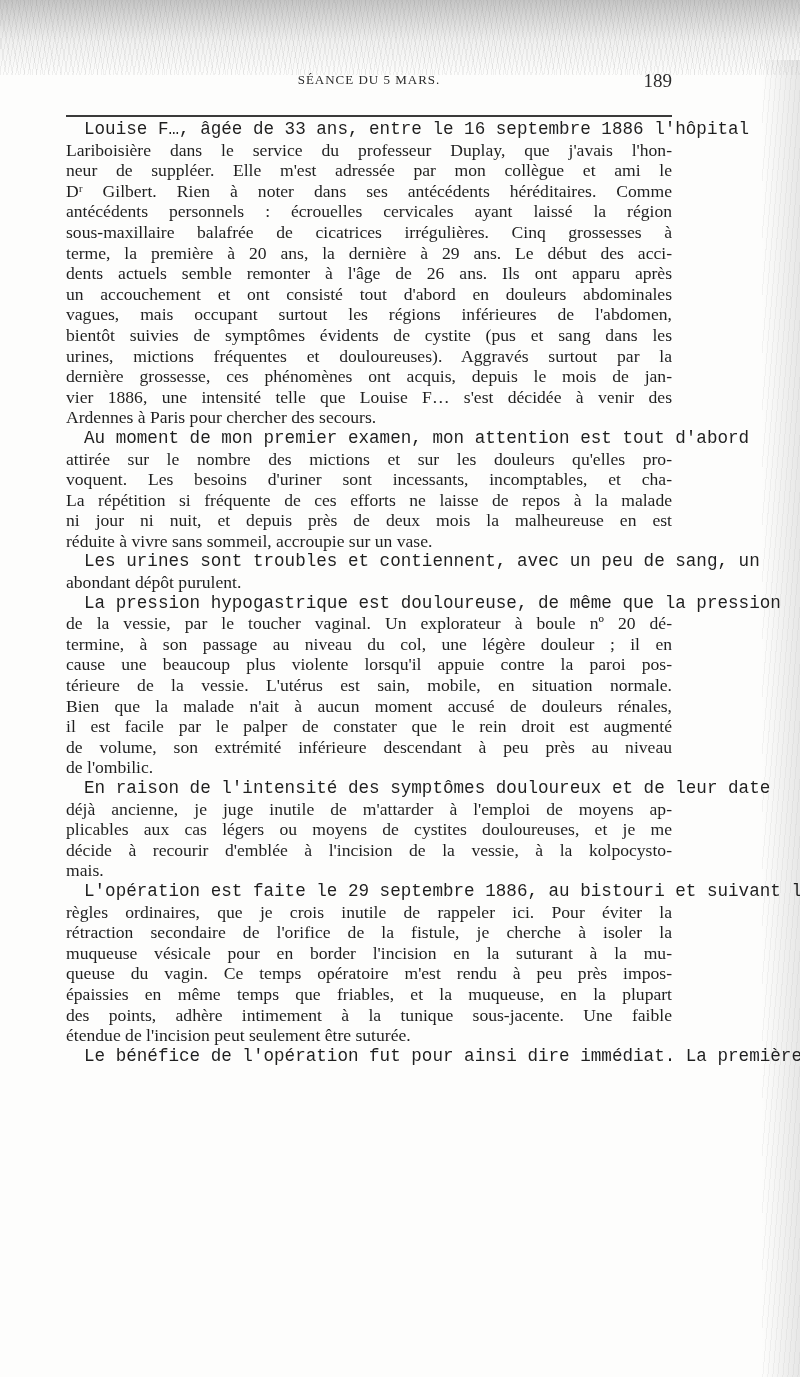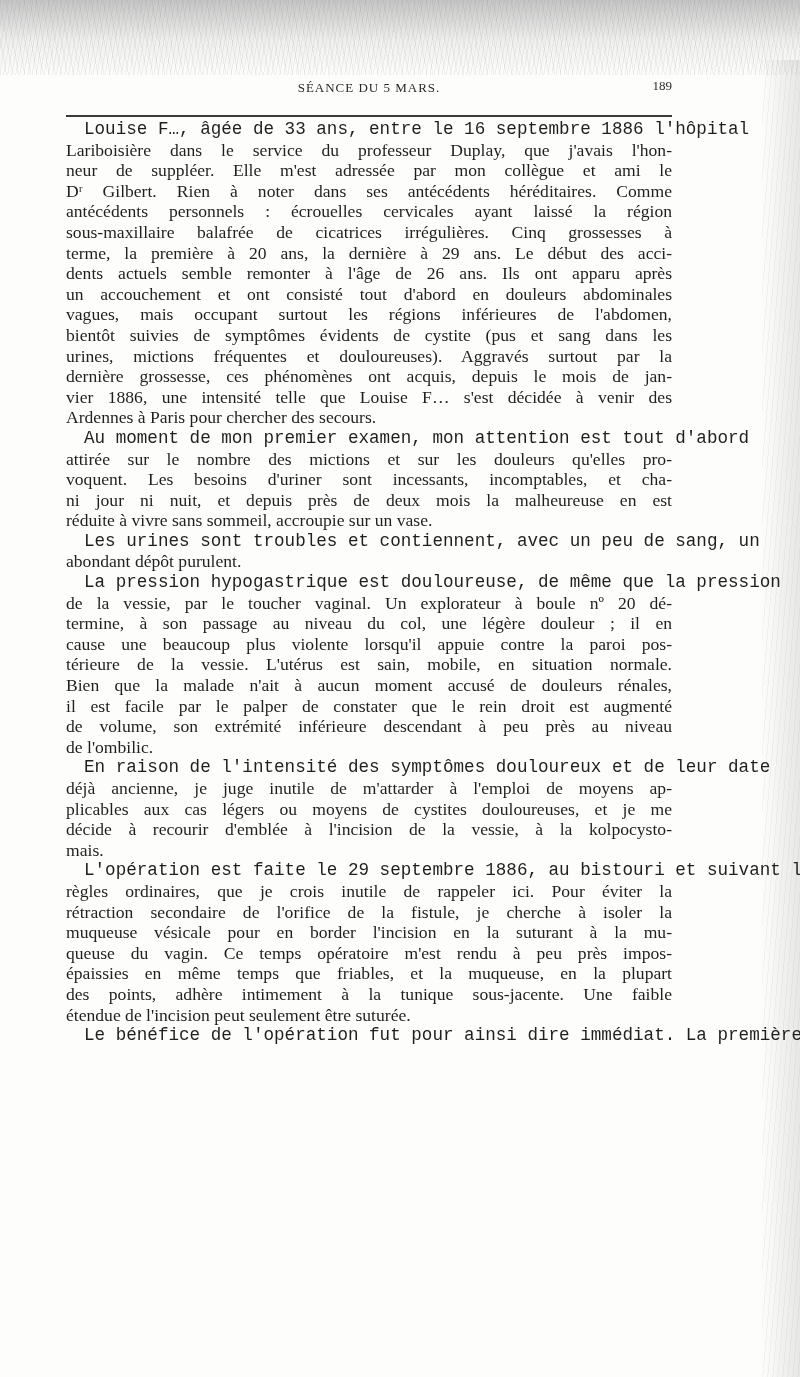--- a/index.html
+++ b/index.html
@@ -22,33 +22,33 @@
     pointer-events: none;
   }
   .scan-right {
     position: absolute; right: 0; top: 60px; width: 38px; height: 1317px;
     background:
       repeating-linear-gradient(95deg, rgba(120,120,120,0.08) 0 1px, transparent 1px 5px),
       linear-gradient(to right, rgba(255,255,255,0), rgba(190,190,190,0.35));
     pointer-events: none;
   }
   .running-head {
-    position: absolute; left: 66px; top: 80px; width: 606px; height: 22px;
+    position: absolute; left: 66px; top: 72px; width: 606px; height: 22px;
   }
   .running-title {
     position: absolute; left: 0; right: 0; top: 0;
     text-align: center;
     font-size: 13px;
     letter-spacing: 1px;
     font-variant: small-caps;
     color: #2a2a2a;
   }
   .page-number {
     position: absolute; right: 0; top: -2px;
-    font-size: 13px;
+    font-size: 19px;
     color: #2a2a2a;
   }
   .head-rule {
     position: absolute; left: 66px; top: 115px; width: 606px; height: 0;
     border-top: 2px solid #3a3a3a;
   }
   .body-text {
     position: absolute; left: 66px; top: 119px; width: 606px;
     font-size: 17.6px;
     line-height: 20.6px;
@@ -94,20 +94,21 @@
       <span class="line">bientôt suivies de symptômes évidents de cystite (pus et sang dans les</span>
       <span class="line">urines, mictions fréquentes et douloureuses). Aggravés surtout par la</span>
       <span class="line">dernière grossesse, ces phénomènes ont acquis, depuis le mois de jan-</span>
       <span class="line">vier 1886, une intensité telle que Louise F… s'est décidée à venir des</span>
       <span class="line last">Ardennes à Paris pour chercher des secours.</span>
     </div>
     <div>
       <span class="line indent">Au moment de mon premier examen, mon attention est tout d'abord</span>
       <span class="line">attirée sur le nombre des mictions et sur les douleurs qu'elles pro-</span>
       <span class="line">voquent. Les besoins d'uriner sont incessants, incomptables, et cha-</span>
+      <span class="line">La répétition si fréquente de ces efforts ne laisse de repos à la malade</span>
       <span class="line">ni jour ni nuit, et depuis près de deux mois la malheureuse en est</span>
       <span class="line last">réduite à vivre sans sommeil, accroupie sur un vase.</span>
     </div>
     <div>
       <span class="line indent">Les urines sont troubles et contiennent, avec un peu de sang, un</span>
       <span class="line last">abondant dépôt purulent.</span>
     </div>
     <div>
       <span class="line indent">La pression hypogastrique est douloureuse, de même que la pression</span>
       <span class="line">de la vessie, par le toucher vaginal. Un explorateur à boule nº 20 dé-</span>

